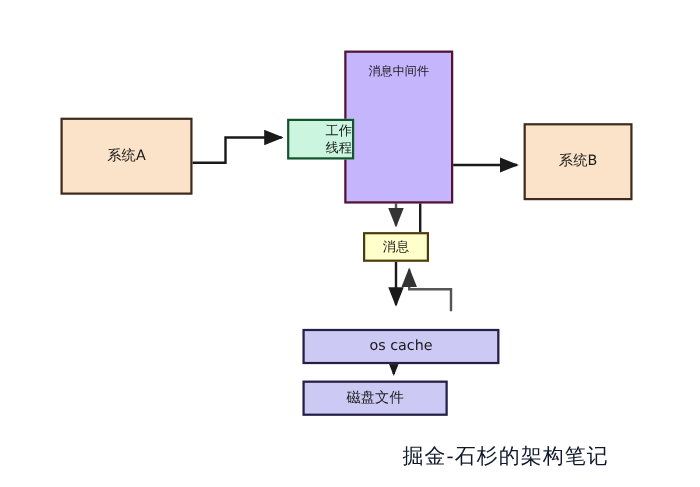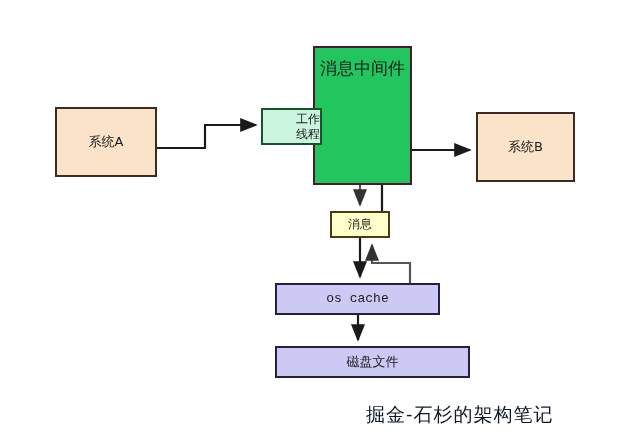--- a/index.html
+++ b/index.html
@@ -34,24 +34,24 @@
 
   
   .n-system {
     background: #fae3c8;
     border: 2px solid #3d2b1f;
     color: #1a1a1a;
     font-size: 13px;
   }
   
   .n-middleware {
-    background: #22c55e;
+    background: #c4b5fd;
     border: 2px solid #52142f;
     color: #1a1a1a;
-    font-size: 17px;
+    font-size: 11px;
     align-items: flex-start;
     padding-top: 10px;
   }
   
   .n-worker {
     background: #ccf5e0;
     border: 2px solid #14532d;
     color: #1a1a1a;
     font-size: 12px;
   }
@@ -108,44 +108,44 @@
     <g id="edges-group">
         <path d="M 152 148 L 205 148 L 205 125 L 256 125" fill="none" stroke="#1a1a1a" stroke-width="2.2" stroke-linecap="butt" stroke-linejoin="miter" marker-end="url(#arrow-dark)"></path>
         <path d="M 322 126 L 360 126 L 360 205" fill="none" stroke="#555555" stroke-width="2.2" stroke-linecap="butt" stroke-linejoin="miter" marker-end="url(#arrow-gray)"></path>
         <path d="M 382 211 L 382 150 L 470 150" fill="none" stroke="#1a1a1a" stroke-width="2.2" stroke-linecap="butt" stroke-linejoin="miter" marker-end="url(#arrow-dark)"></path>
         <path d="M 360 238 L 360 277" fill="none" stroke="#1a1a1a" stroke-width="2.2" stroke-linecap="butt" stroke-linejoin="miter" marker-end="url(#arrow-dark)"></path>
         <path d="M 410 283 L 410 263 L 372 263 L 372 245" fill="none" stroke="#555555" stroke-width="2.2" stroke-linecap="butt" stroke-linejoin="miter" marker-end="url(#arrow-gray)"></path>
         <path d="M 358 315 L 358 340" fill="none" stroke="#1a1a1a" stroke-width="2.2" stroke-linecap="butt" stroke-linejoin="miter" marker-end="url(#arrow-dark)"></path>
       </g>
   </svg>
 
-  <div class="node n-system" style="left:55px; top:107px; width:102px; height:70px;">
+  <div class="node n-system" style="left:55px; top:107px; width:120px; height:70px;">
     <span class="node-label">系统A</span>
   </div>
 
   <div class="node n-middleware" style="left:313px; top:46px; width:99px; height:139px;">
     <span class="node-label">消息中间件</span>
   </div>
 
   <div class="node n-worker" style="left:261px; top:108px; width:61px; height:37px;justify-content:flex-end;">
     <span class="node-label">工作
 线程</span>
   </div>
 
   <div class="node n-system" style="left:476px; top:112px; width:99px; height:70px;">
     <span class="node-label">系统B</span>
   </div>
 
   <div class="node n-message" style="left:330px; top:211px; width:60px; height:27px;">
     <span class="node-label">消息</span>
   </div>
 
-  <div class="node n-storage" style="left:275px; top:283px; width:165px; height:32px;font-family:Liberation Mono, monospace;">
+  <div class="node n-storage" style="left:275px; top:299px; width:179px; height:32px;">
     <span class="node-label">os cache</span>
   </div>
 
-  <div class="node n-storage" style="left:275px; top:346px; width:195px; height:32px;">
+  <div class="node n-storage" style="left:275px; top:346px; width:132px; height:32px;">
     <span class="node-label">磁盘文件</span>
   </div>
 
   <div class="watermark">掘金-石杉的架构笔记</div>
 
 </div>
 
 </body></html>

